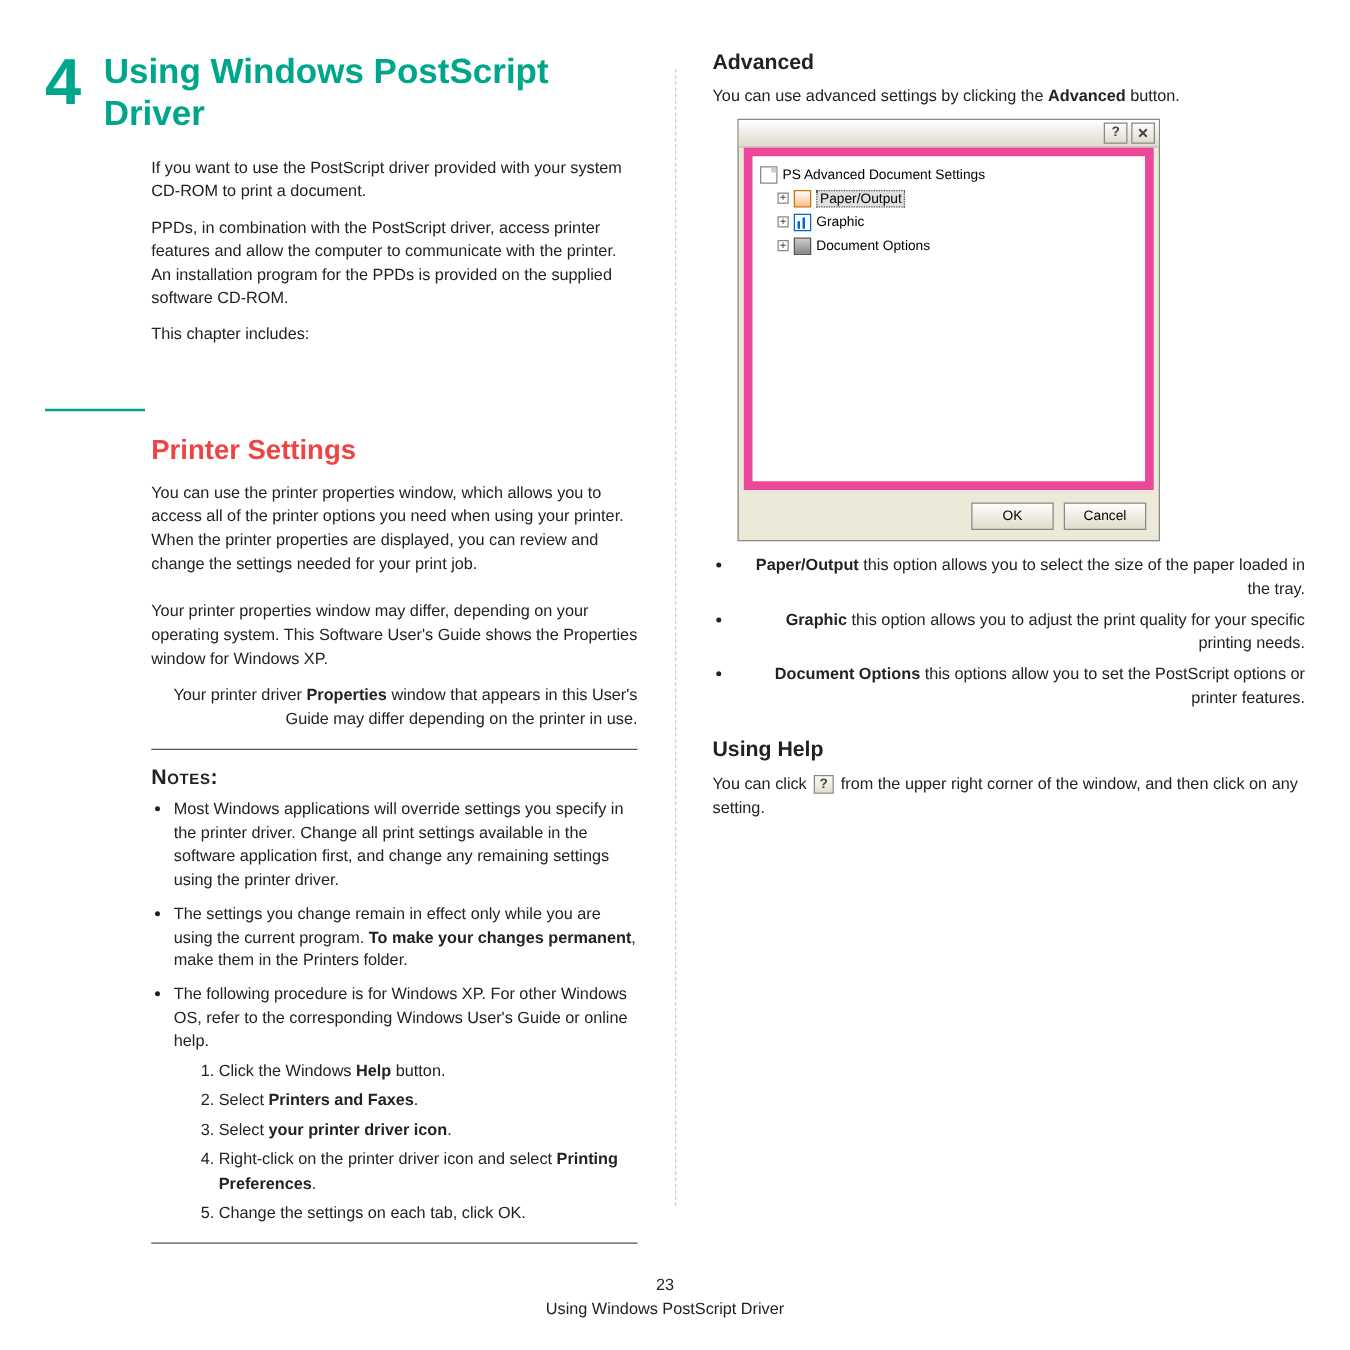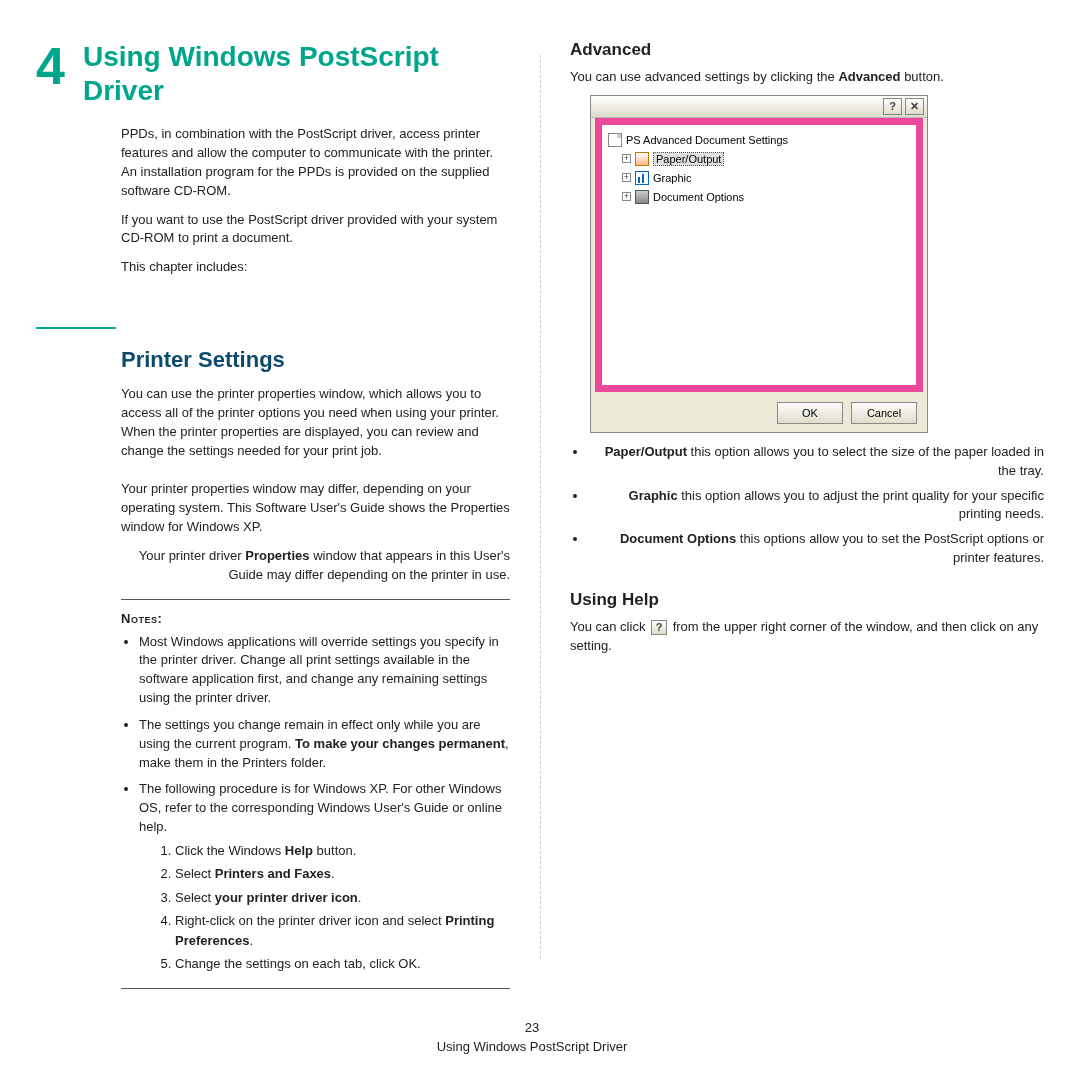--- a/index.html
+++ b/index.html
@@ -48,33 +48,33 @@
   .col-left .intro-para { padding-left: 85px; }
   .section-bar {
     border-top: 2.5px solid #00a68b;
     width: 80px;
     margin-top: 50px;
     margin-bottom: 0px;
   }
   .section-title {
     font-size: 22px;
     font-weight: bold;
-    color: #0c4a6e;
+    color: #ef4444;
     margin-top: 18px;
     margin-bottom: 12px;
     padding-left: 85px;
   }
   .section-title-sm {
     font-size: 17px;
     font-weight: bold;
     margin-bottom: 8px;
   }
   .body { padding-left: 85px; font-size:13px; line-height:1.45; }
   .notes-hr { border:none; border-top:1px solid #555; margin: 14px 0 10px 0; }
-  .notes-label { font-size:13px; font-weight:bold; letter-spacing:0.5px; }
+  .notes-label { font-size:17px; font-weight:bold; letter-spacing:0.5px; }
   ul.notes { list-style: disc; padding-left: 18px; margin-top:4px; }
   ul.notes li { margin-bottom:8px; line-height:1.45; }
   ol.steps { padding-left:36px; margin-top:4px; }
   ol.steps li { margin-bottom:4px; line-height:1.5; }
   .b { font-weight:bold; }
   ul.opts { list-style: disc; padding-left:18px; margin:10px 0 22px 0; }
   ul.opts li { margin-bottom:6px; line-height:1.45;text-align:right; }
   .footer {
     position:absolute;
     bottom:26px;
@@ -135,22 +135,22 @@
 
 <div class="page">
   <div class="divider"></div>
 
   <div class="col col-left">
     <div class="chapter-row">
       <div class="chapter-num">4</div>
       <div class="chapter-title">Using Windows PostScript Driver</div>
     </div>
 
+    <p class="para intro-para">If you want to use the PostScript driver provided with your system CD-ROM to print a document.</p>
     <p class="para intro-para">PPDs, in combination with the PostScript driver, access printer features and allow the computer to communicate with the printer. An installation program for the PPDs is provided on the supplied software CD-ROM.</p>
-    <p class="para intro-para">If you want to use the PostScript driver provided with your system CD-ROM to print a document.</p>
     <p class="para intro-para">This chapter includes:</p>
 
     <div class="section-bar"></div>
     <h2 class="section-title">Printer Settings</h2>
 
     <div class="body">
       <p style="margin-bottom:20px;">You can use the printer properties window, which allows you to access all of the printer options you need when using your printer. When the printer properties are displayed, you can review and change the settings needed for your print job.</p>
       <p style="margin-bottom:10px;">Your printer properties window may differ, depending on your operating system. This Software User's Guide shows the Properties window for Windows XP.</p>
       <p style="margin-bottom:10px;text-align:right;">
         <span>Your printer driver </span><span class="b">Properties</span><span> window that appears in this User's Guide may differ depending on the printer in use.</span>

